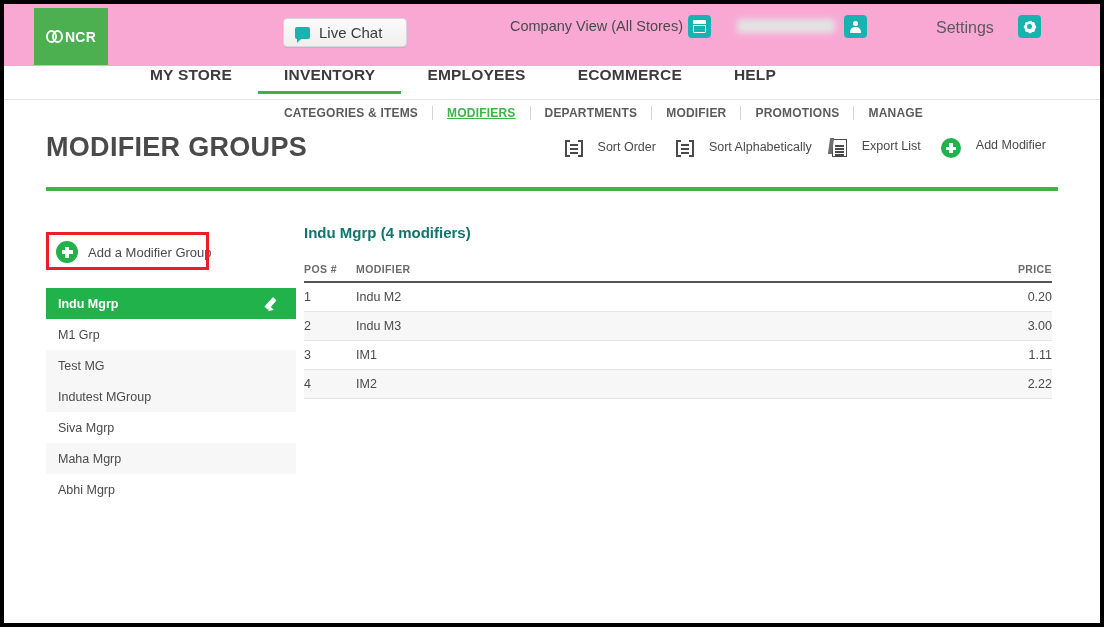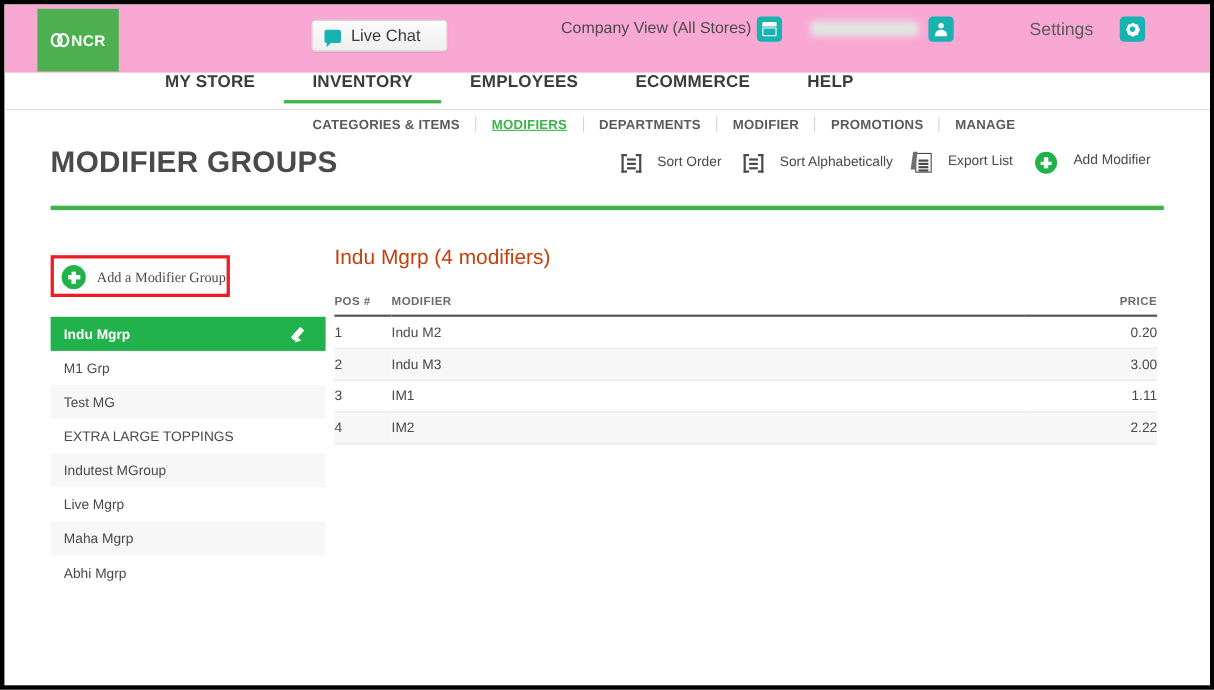--- a/index.html
+++ b/index.html
@@ -420,21 +420,20 @@
     gap: 10px;
     cursor: pointer;
   }
   .addgroup .ico-plus { width: 22px; height: 22px; }
   .addgroup .ico-plus::before { left: 5.5px; top: 9.3px; width: 11px; height: 3.8px; }
   .addgroup .ico-plus::after { left: 9.1px; top: 5.6px; width: 3.8px; height: 11px; }
   .addgroup-label {
     font-size: 13px;
     color: #4a4a4a;
     white-space: nowrap;
-    font-family: Liberation Serif, serif;
   }
   .redbox {
     position: absolute;
     left: 0;
     top: 0;
     width: 163px;
     height: 38px;
     border: 3px solid #ee1c24;
     box-sizing: border-box;
     pointer-events: none;
@@ -490,23 +489,23 @@
   }
 
   
   .panel {
     position: absolute;
     left: 300px;
     top: 22px;
     width: 748px;
   }
   .panel-title {
-    font-size: 19px;
-    font-weight: normal;
-    color: #c2410c;
+    font-size: 15px;
+    font-weight: bold;
+    color: #0f766e;
     margin-bottom: 22px;
   }
   table.modtable {
     width: 100%;
     border-collapse: collapse;
     table-layout: fixed;
   }
   table.modtable thead th {
     font-size: 10.5px;
     font-weight: bold;
@@ -665,30 +664,27 @@
 
 
         <div class="grp">
           <span>M1 Grp</span>
         </div>
 
         <div class="grp alt">
           <span>Test MG</span>
         </div>
 
-        <div class="grp">
-          <span>EXTRA LARGE TOPPINGS</span>
-        </div>
 
         <div class="grp alt">
           <span>Indutest MGroup</span>
         </div>
 
         <div class="grp">
-          <span>Live Mgrp</span>
+          <span>Siva Mgrp</span>
         </div>
 
         <div class="grp alt">
           <span>Maha Mgrp</span>
         </div>
 
         <div class="grp">
           <span>Abhi Mgrp</span>
         </div>
 

